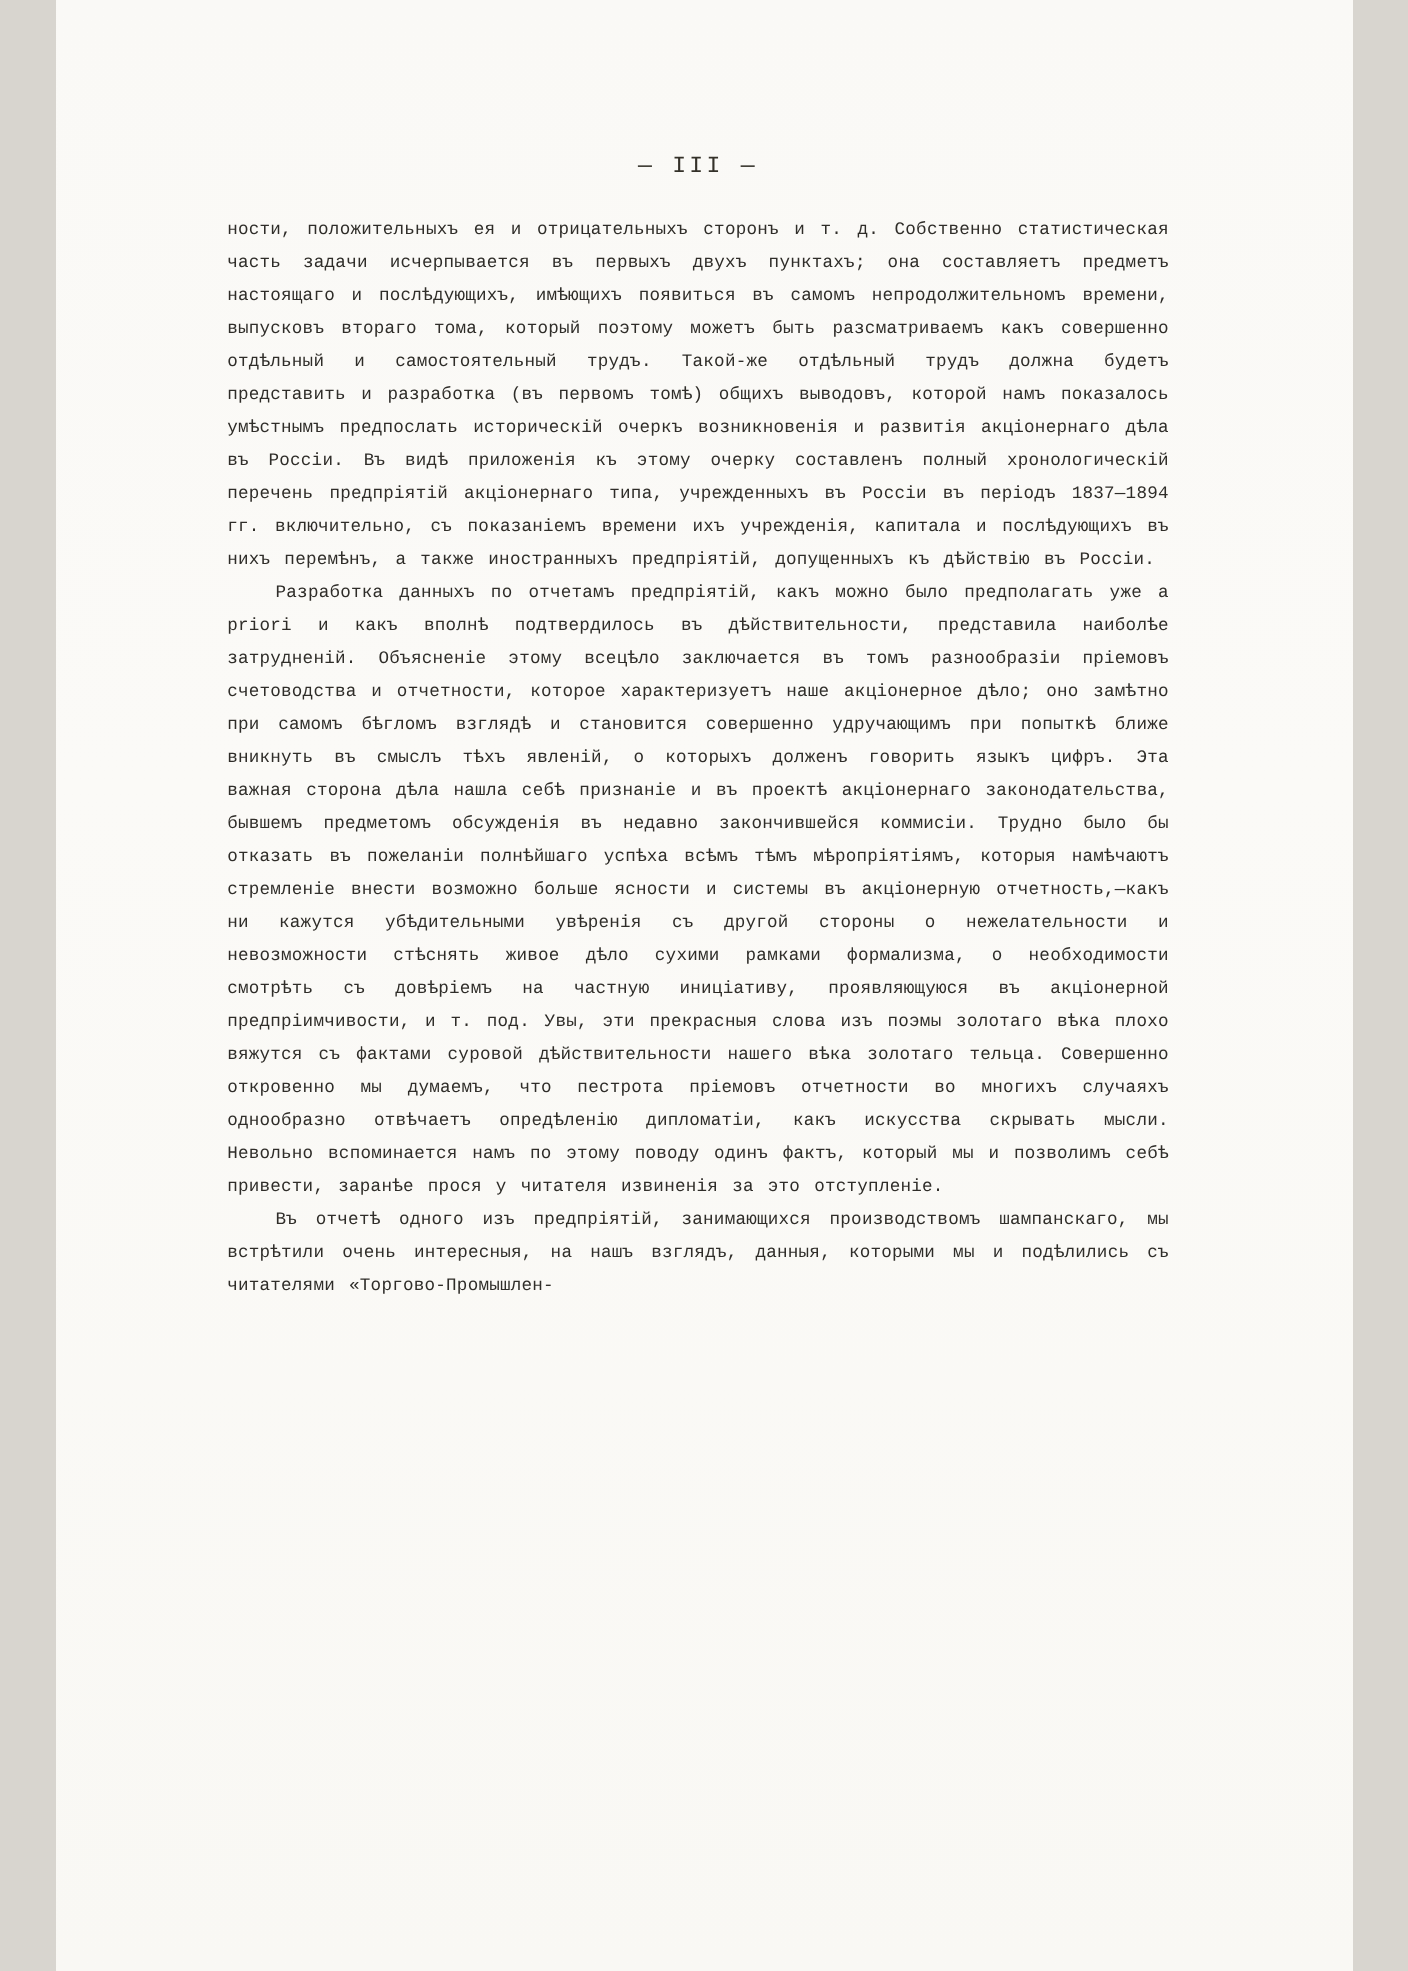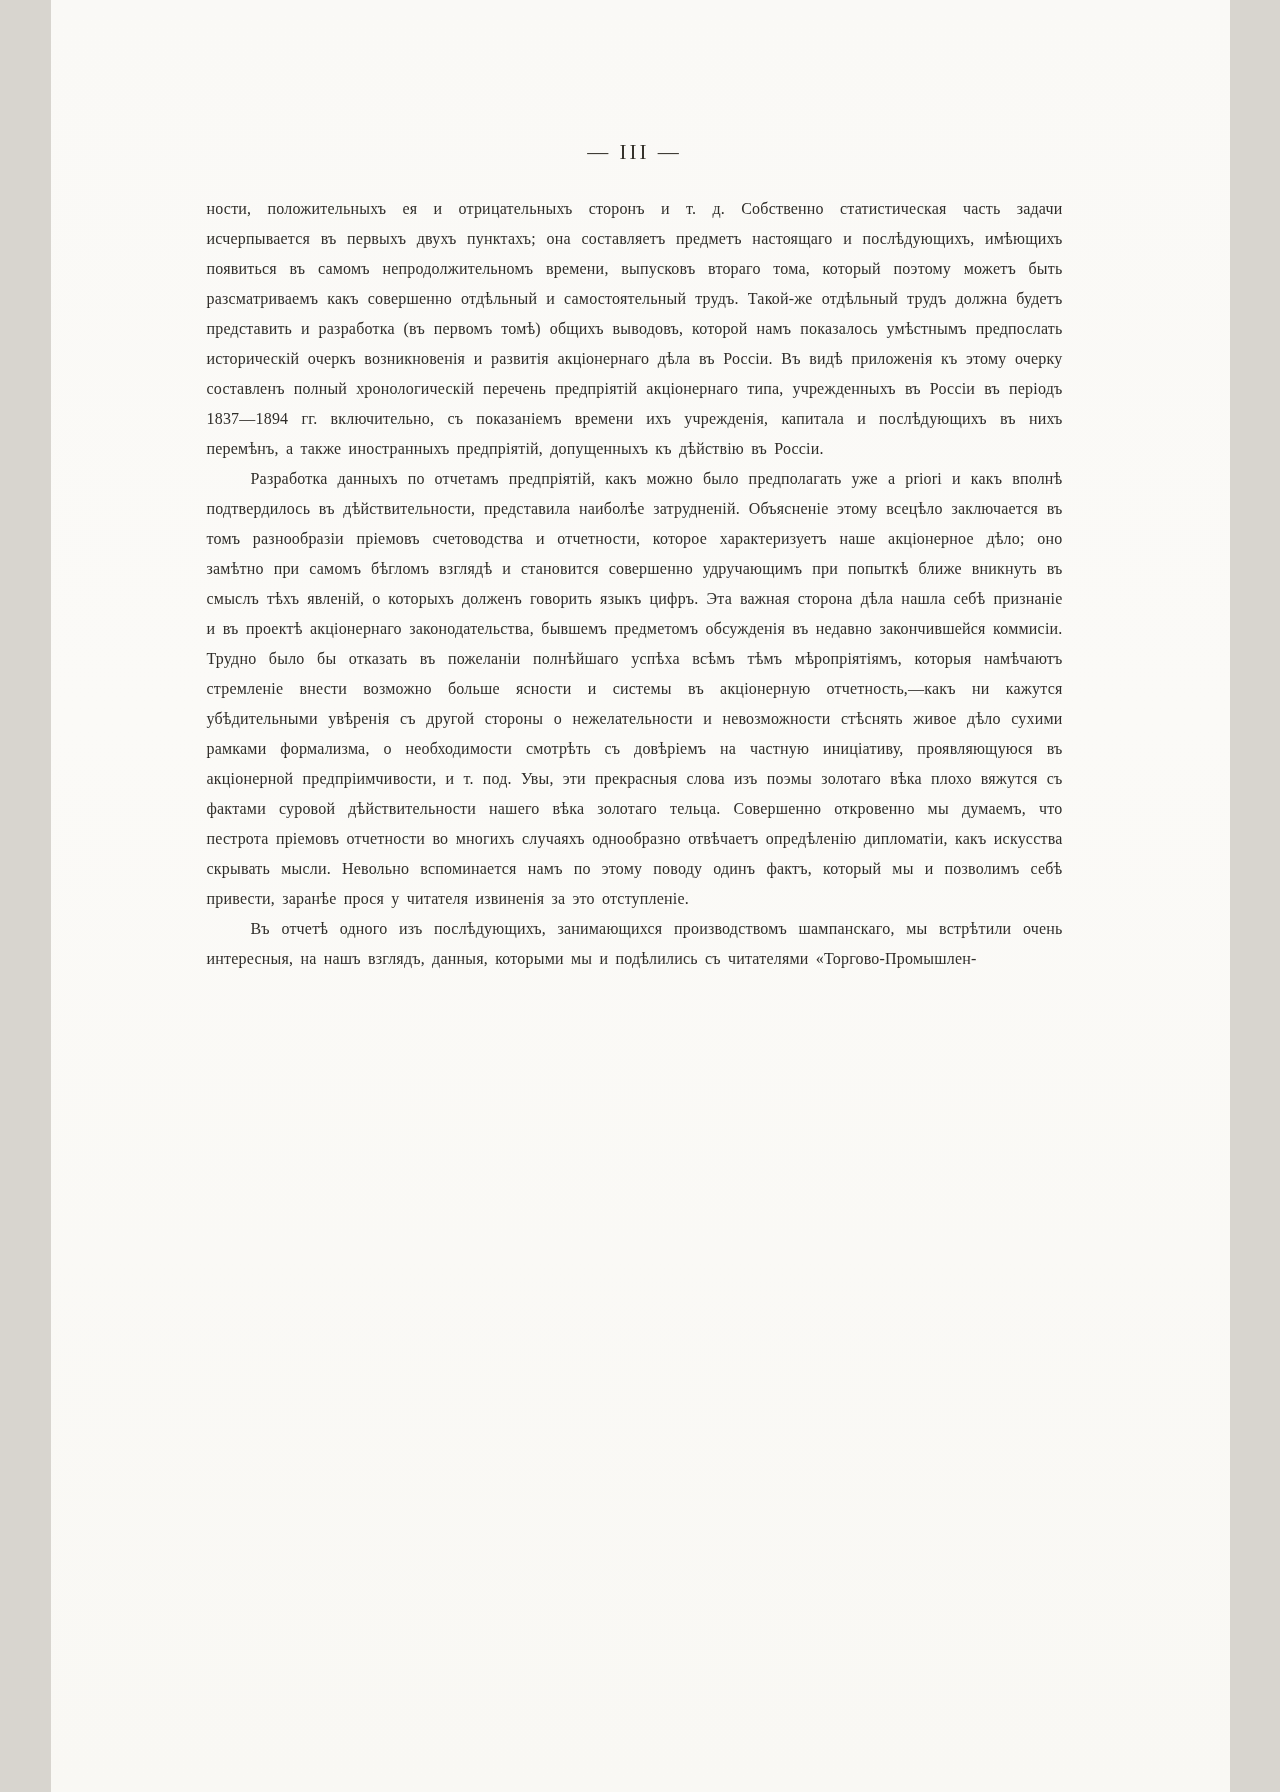--- a/index.html
+++ b/index.html
@@ -7,21 +7,21 @@
     padding: 0;
     background: #d8d5cf;
   }
   .scan-page {
     position: relative;
     width: 1179px;
     height: 1792px;
     margin: 0 auto;
     background: #fbfaf7;
     background-image: linear-gradient(180deg, #faf9f6 0%, #fbfaf7 40%, #f9f8f4 100%);
-    font-family: Liberation Serif, serif;
+    font-family: Liberation Mono, monospace;
     color: #2f2d29;
     overflow: hidden;
   }
   .folio {
     position: absolute;
     top: 140px;
     left: 156px;
     width: 856px;
     text-align: center;
     font-size: 21px;
@@ -50,16 +50,16 @@
 </head>
 <body>
 
 <div class="scan-page">
 
   <div class="folio">— III —</div>
 
   <div class="text-block">
     <p>ности, положительныхъ ея и отрицательныхъ сторонъ и т. д. Собственно статистическая часть задачи исчерпывается въ первыхъ двухъ пунктахъ; она составляетъ предметъ настоящаго и послѣдующихъ, имѣющихъ появиться въ самомъ непродолжительномъ времени, выпусковъ втораго тома, который поэтому можетъ быть разсматриваемъ какъ совершенно отдѣльный и самостоятельный трудъ. Такой-же отдѣльный трудъ должна будетъ представить и разработка (въ первомъ томѣ) общихъ выводовъ, которой намъ показалось умѣстнымъ предпослать историческій очеркъ возникновенія и развитія акціонернаго дѣла въ Россіи. Въ видѣ приложенія къ этому очерку составленъ полный хронологическій перечень предпріятій акціонернаго типа, учрежденныхъ въ Россіи въ періодъ 1837—1894 гг. включительно, съ показаніемъ времени ихъ учрежденія, капитала и послѣдующихъ въ нихъ перемѣнъ, а также иностранныхъ предпріятій, допущенныхъ къ дѣйствію въ Россіи.</p>
     <p class="indented">Разработка данныхъ по отчетамъ предпріятій, какъ можно было предполагать уже a priori и какъ вполнѣ подтвердилось въ дѣйствительности, представила наиболѣе затрудненій. Объясненіе этому всецѣло заключается въ томъ разнообразіи пріемовъ счетоводства и отчетности, которое характеризуетъ наше акціонерное дѣло; оно замѣтно при самомъ бѣгломъ взглядѣ и становится совершенно удручающимъ при попыткѣ ближе вникнуть въ смыслъ тѣхъ явленій, о которыхъ долженъ говорить языкъ цифръ. Эта важная сторона дѣла нашла себѣ признаніе и въ проектѣ акціонернаго законодательства, бывшемъ предметомъ обсужденія въ недавно закончившейся коммисіи. Трудно было бы отказать въ пожеланіи полнѣйшаго успѣха всѣмъ тѣмъ мѣропріятіямъ, которыя намѣчаютъ стремленіе внести возможно больше ясности и системы въ акціонерную отчетность,—какъ ни кажутся убѣдительными увѣренія съ другой стороны о нежелательности и невозможности стѣснять живое дѣло сухими рамками формализма, о необходимости смотрѣть съ довѣріемъ на частную иниціативу, проявляющуюся въ акціонерной предпріимчивости, и т. под. Увы, эти прекрасныя слова изъ поэмы золотаго вѣка плохо вяжутся съ фактами суровой дѣйствительности нашего вѣка золотаго тельца. Совершенно откровенно мы думаемъ, что пестрота пріемовъ отчетности во многихъ случаяхъ однообразно отвѣчаетъ опредѣленію дипломатіи, какъ искусства скрывать мысли. Невольно вспоминается намъ по этому поводу одинъ фактъ, который мы и позволимъ себѣ привести, заранѣе прося у читателя извиненія за это отступленіе.</p>
-    <p class="indented">Въ отчетѣ одного изъ послѣдующихъ, занимающихся производствомъ шампанскаго, мы встрѣтили очень интересныя, на нашъ взглядъ, данныя, которыми мы и подѣлились съ читателями «Торгово-Промышлен-</p>
+    <p class="indented">Въ отчетѣ одного изъ предпріятій, занимающихся производствомъ шампанскаго, мы встрѣтили очень интересныя, на нашъ взглядъ, данныя, которыми мы и подѣлились съ читателями «Торгово-Промышлен-</p>
   </div>
 
 </div>
 
 </body></html>

